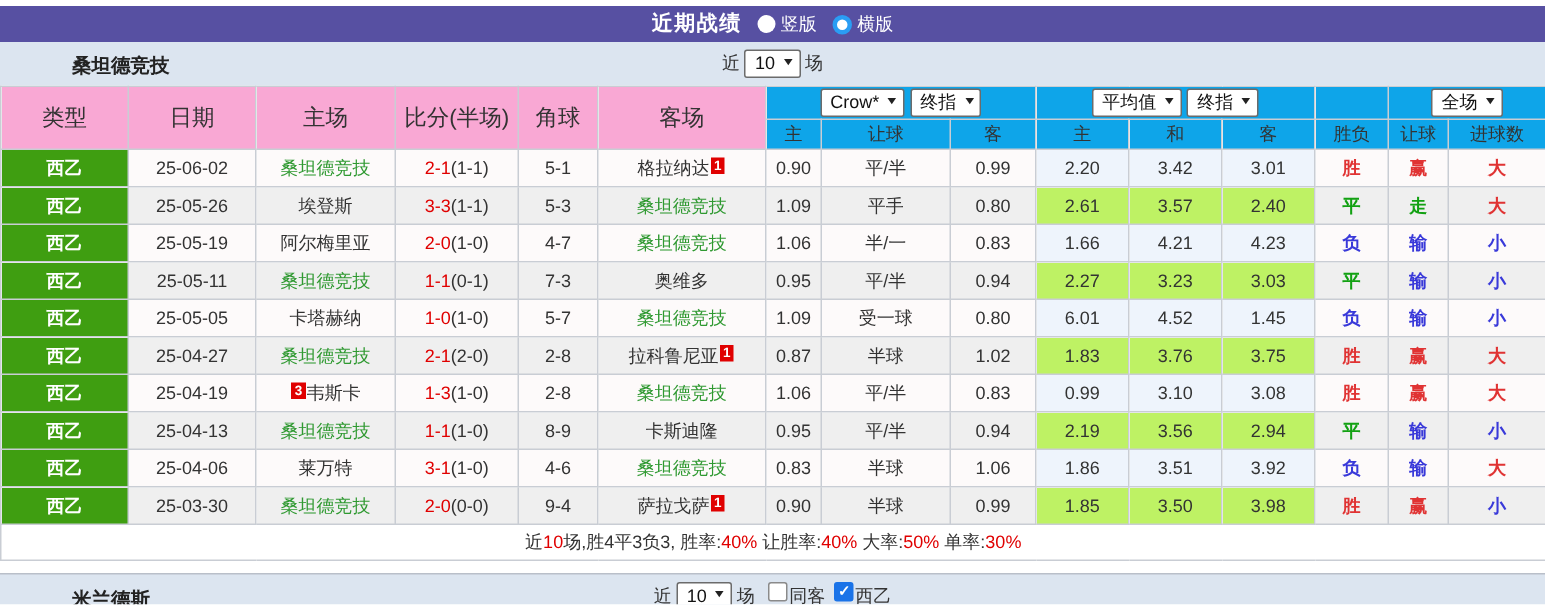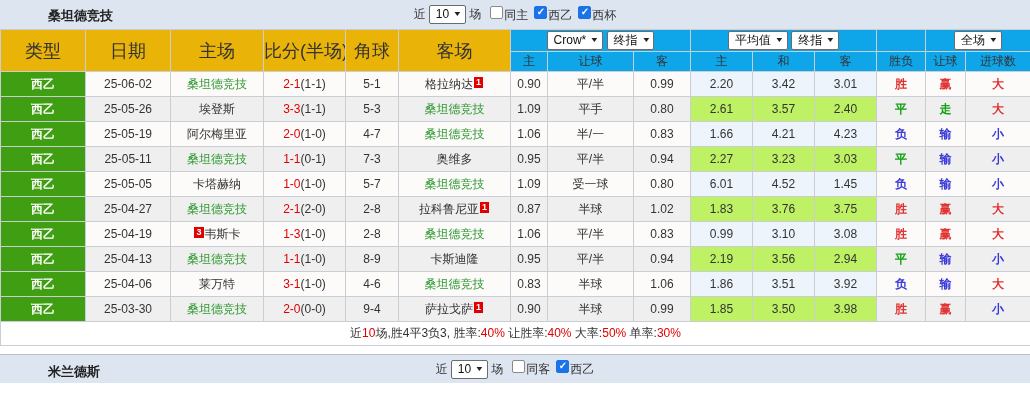--- a/index.html
+++ b/index.html
@@ -36,21 +36,21 @@
         display:inline-block; position:relative; margin:0 1px 0 6px; cursor:pointer; }
   .cb.checked { background:#1a73e8; border-color:#1a73e8; }
   .cb.checked::after { content:"\2713"; position:absolute; left:1.5px; top:-1px; color:#fff; font-size:10px; font-weight:bold; }
   .cb-label { color:#333; }
   
   table { width:1030px; border-collapse:collapse; table-layout:fixed; }
   th, td { border:1px solid #c9cdd4; text-align:center; overflow:hidden; white-space:nowrap; }
   thead th { background:#0ea5e9; font-weight:normal; color:#333; }
   tr.gr th { height:21px; }
   tr.sr th { height:20px; }
-  tr.gr th.hcol { background:#eab308; font-size:18px;margin-left:24px; }
+  tr.gr th.hcol { background:#f9a8d4; font-size:15px;margin-left:24px; }
   .grp { padding:1px 2px; }
   tbody td { height:25px; background:#fdfafa; }
   tbody tr.even td { background:#efefef; }
   tbody td.avg { background:#eef4fc; }
   tbody tr.even td.avg { background:#bef264; }
   td.league { background:#3f9e11 !important; color:#fff; font-weight:bold; }
   .tgreen { color:#2f9931; }
   .tblack { color:#333; }
   .score { color:#e00000; }
   .half { color:#333; }
@@ -71,31 +71,41 @@
     position:relative; height:29px; background:#dce5f0; border-top:1px solid #b9bfc9;
     display:flex; align-items:center; justify-content:center;
   }
   .bottombar .teamname { position:absolute; left:48px; top:8px; font-weight:bold; font-size:13px; color:#222; }
 </style>
 </head>
 <body>
 
 <div class="page">
 
+  <div class="titlebar">
+    <span class="title">近期战绩</span>
+    <span class="radio-item">
+      <span class="radio"></span>
+      <span>竖版</span>
+    </span>
+    <span class="radio-item">
+      <span class="radio checked"></span>
+      <span>横版</span>
+    </span>
+  </div>
 
   <div class="teambar">
     <span class="teamname">桑坦德竞技</span>
     <span class="controls">
       <span>近</span>
       <span class="sel">
         <span>10</span>
         <span class="car">▼</span>
       </span>
       <span>场</span>
-      <span id="team-bar-cbs"><span class="cb"></span><span class="cb-label">同主</span><span class="cb checked"></span><span class="cb-label">西乙</span><span class="cb checked"></span><span class="cb-label">西杯</span></span>
     </span>
   </div>
 
   <table>
     <colgroup>
       <col style="width:85px">
         <col style="width:85px">
         <col style="width:93px">
         <col style="width:82px">
       <col style="width:53px">

